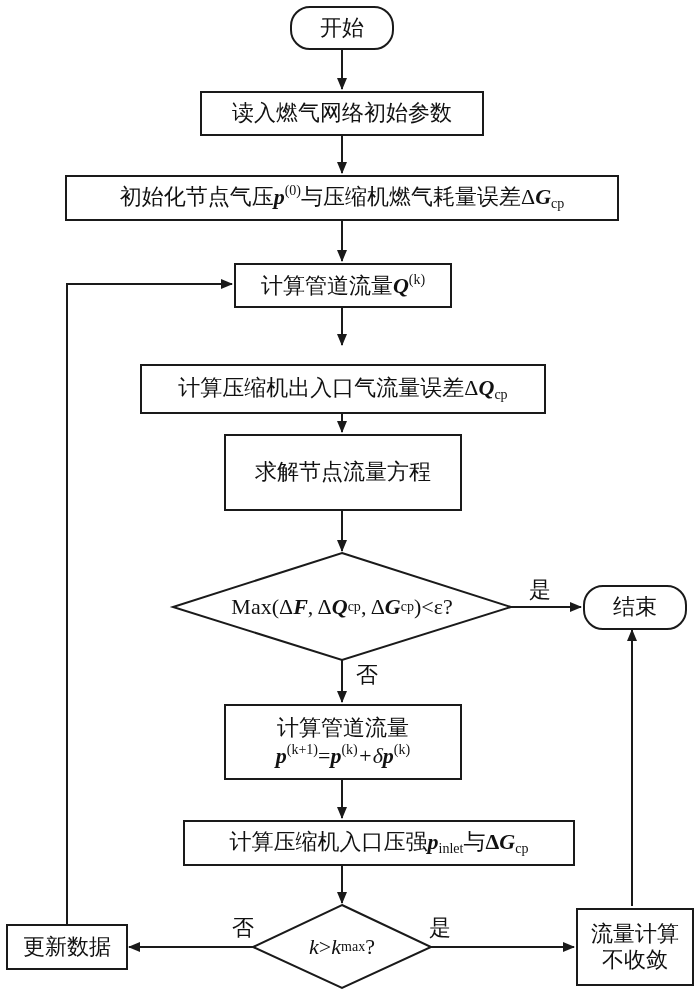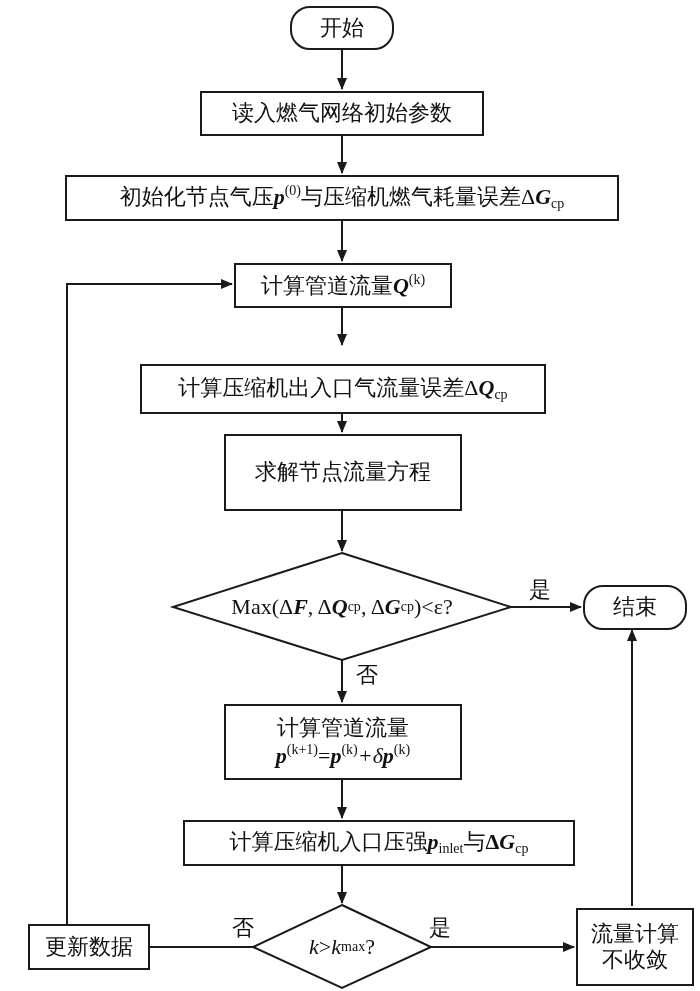--- a/index.html
+++ b/index.html
@@ -115,20 +115,20 @@
   <span class="i">k</span>
     <span>&gt;</span>
     <span class="i">k</span>
     <span class="sub">max</span>
     <span>?</span>
 </div>
 
 <span class="label" style="left:232px;top:917px;">否</span>
 <span class="label" style="left:429px;top:917px;">是</span>
 
-<div class="node" style="left:6px;top:924px;width:122px;height:46px;margin-left:22px;">
+<div class="node" style="left:6px;top:924px;width:122px;height:46px;">
   <span>更新数据</span>
 </div>
 
 <div class="node" style="left:576px;top:908px;width:118px;height:78px;">
   <div>流量计算</div>
   <div>不收敛</div>
 </div>
 
 </body></html>

